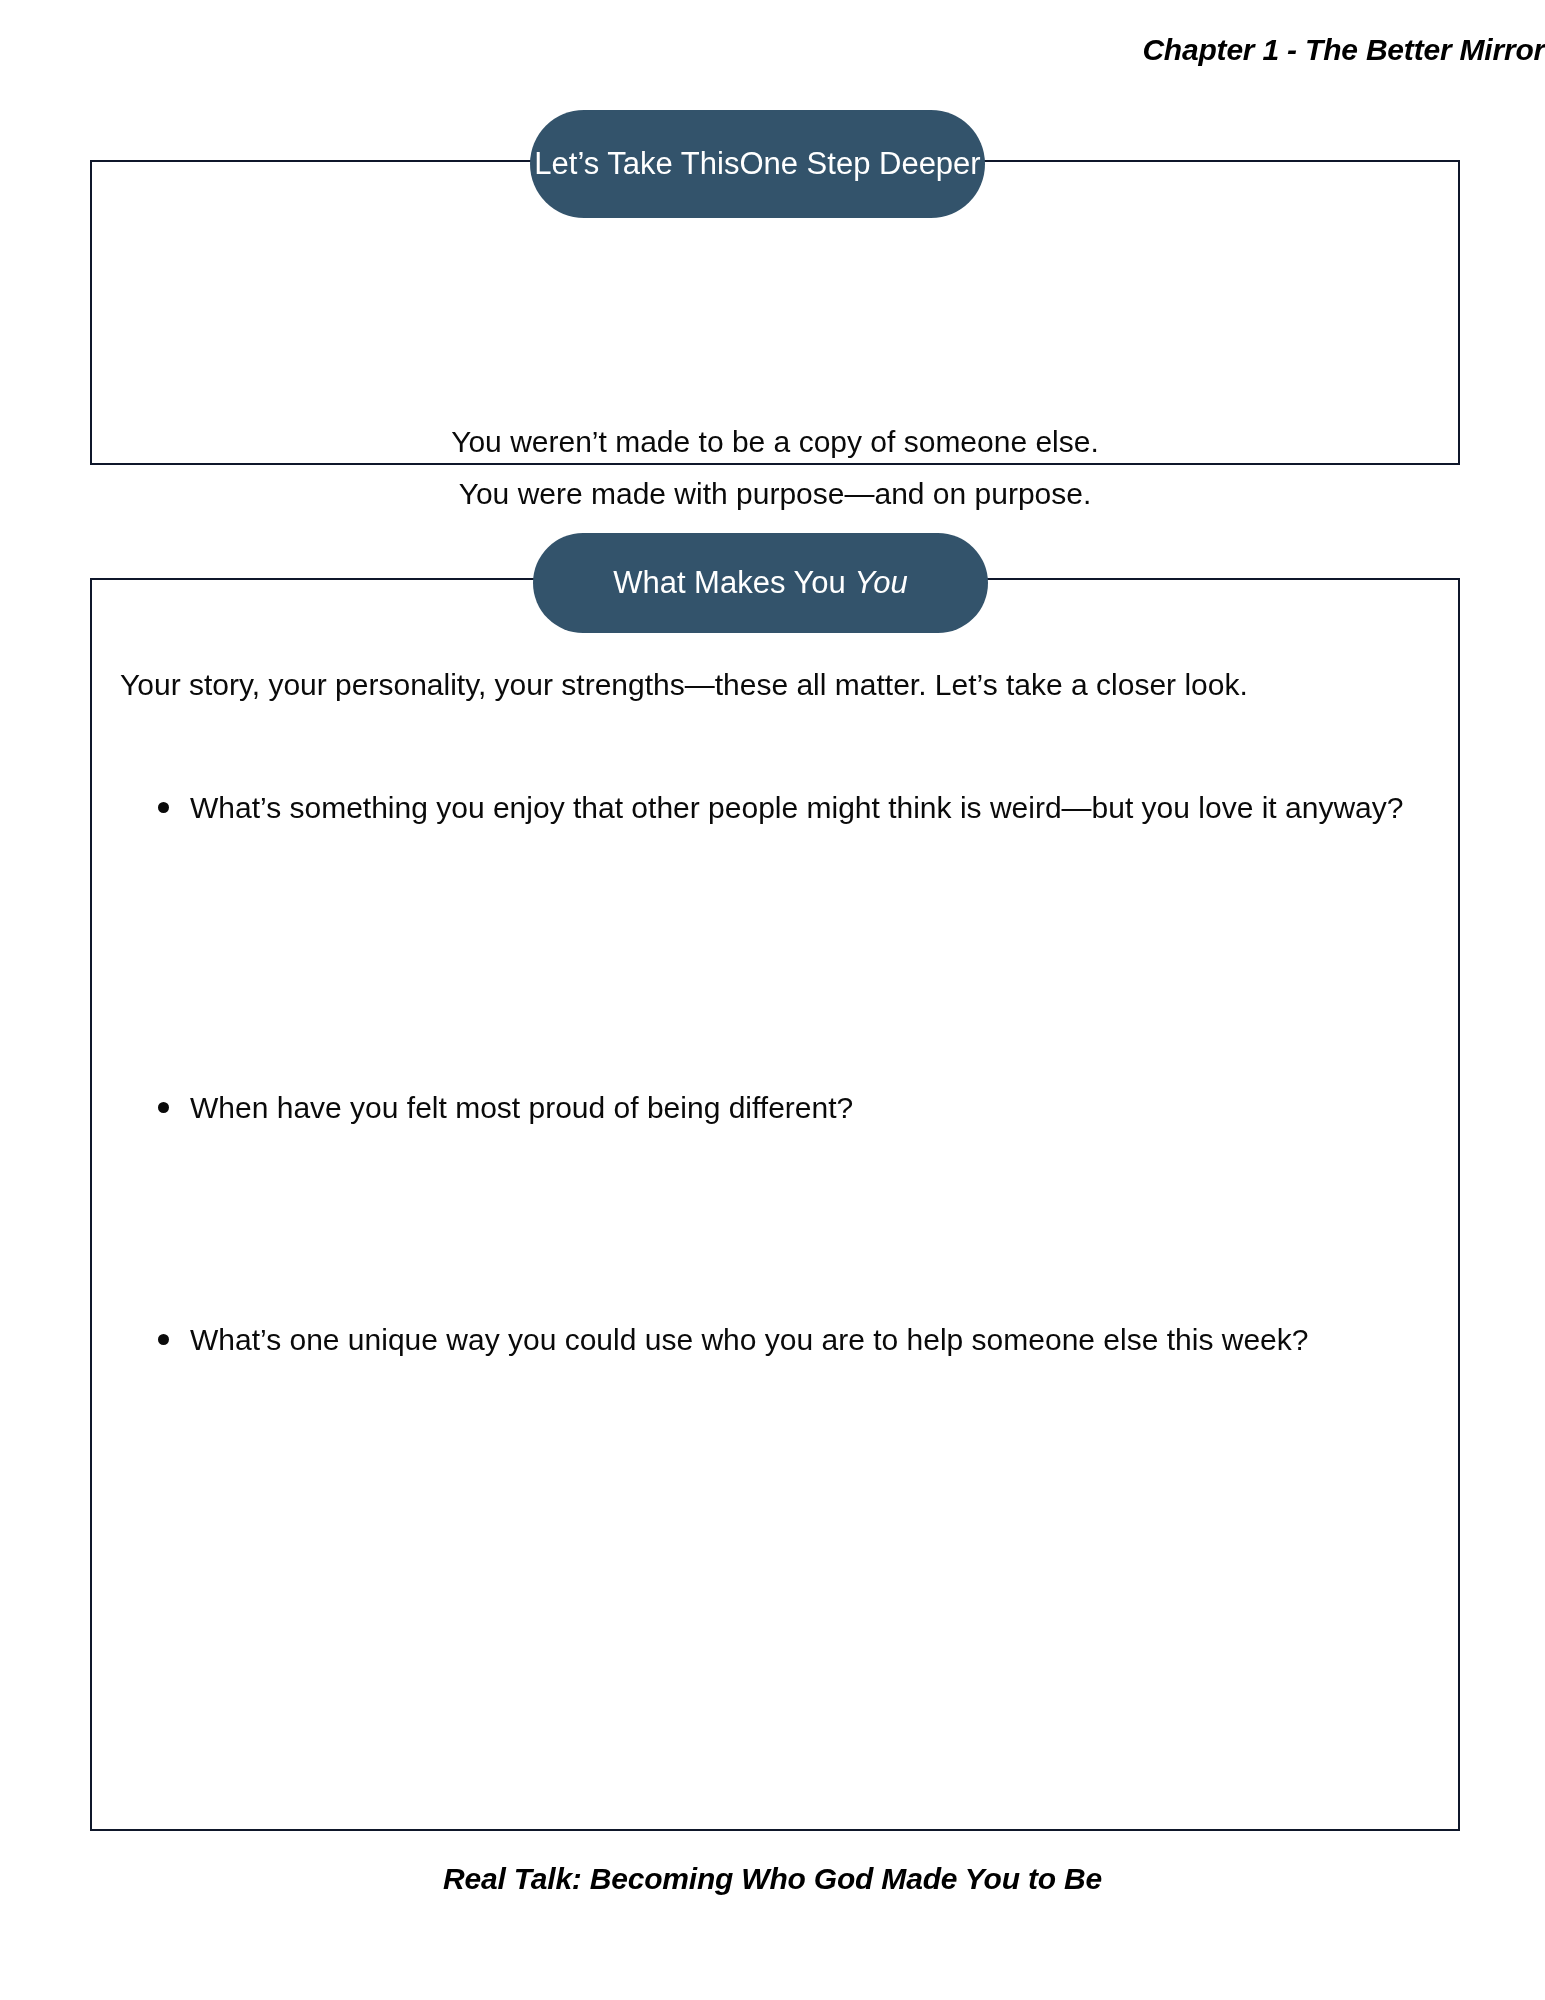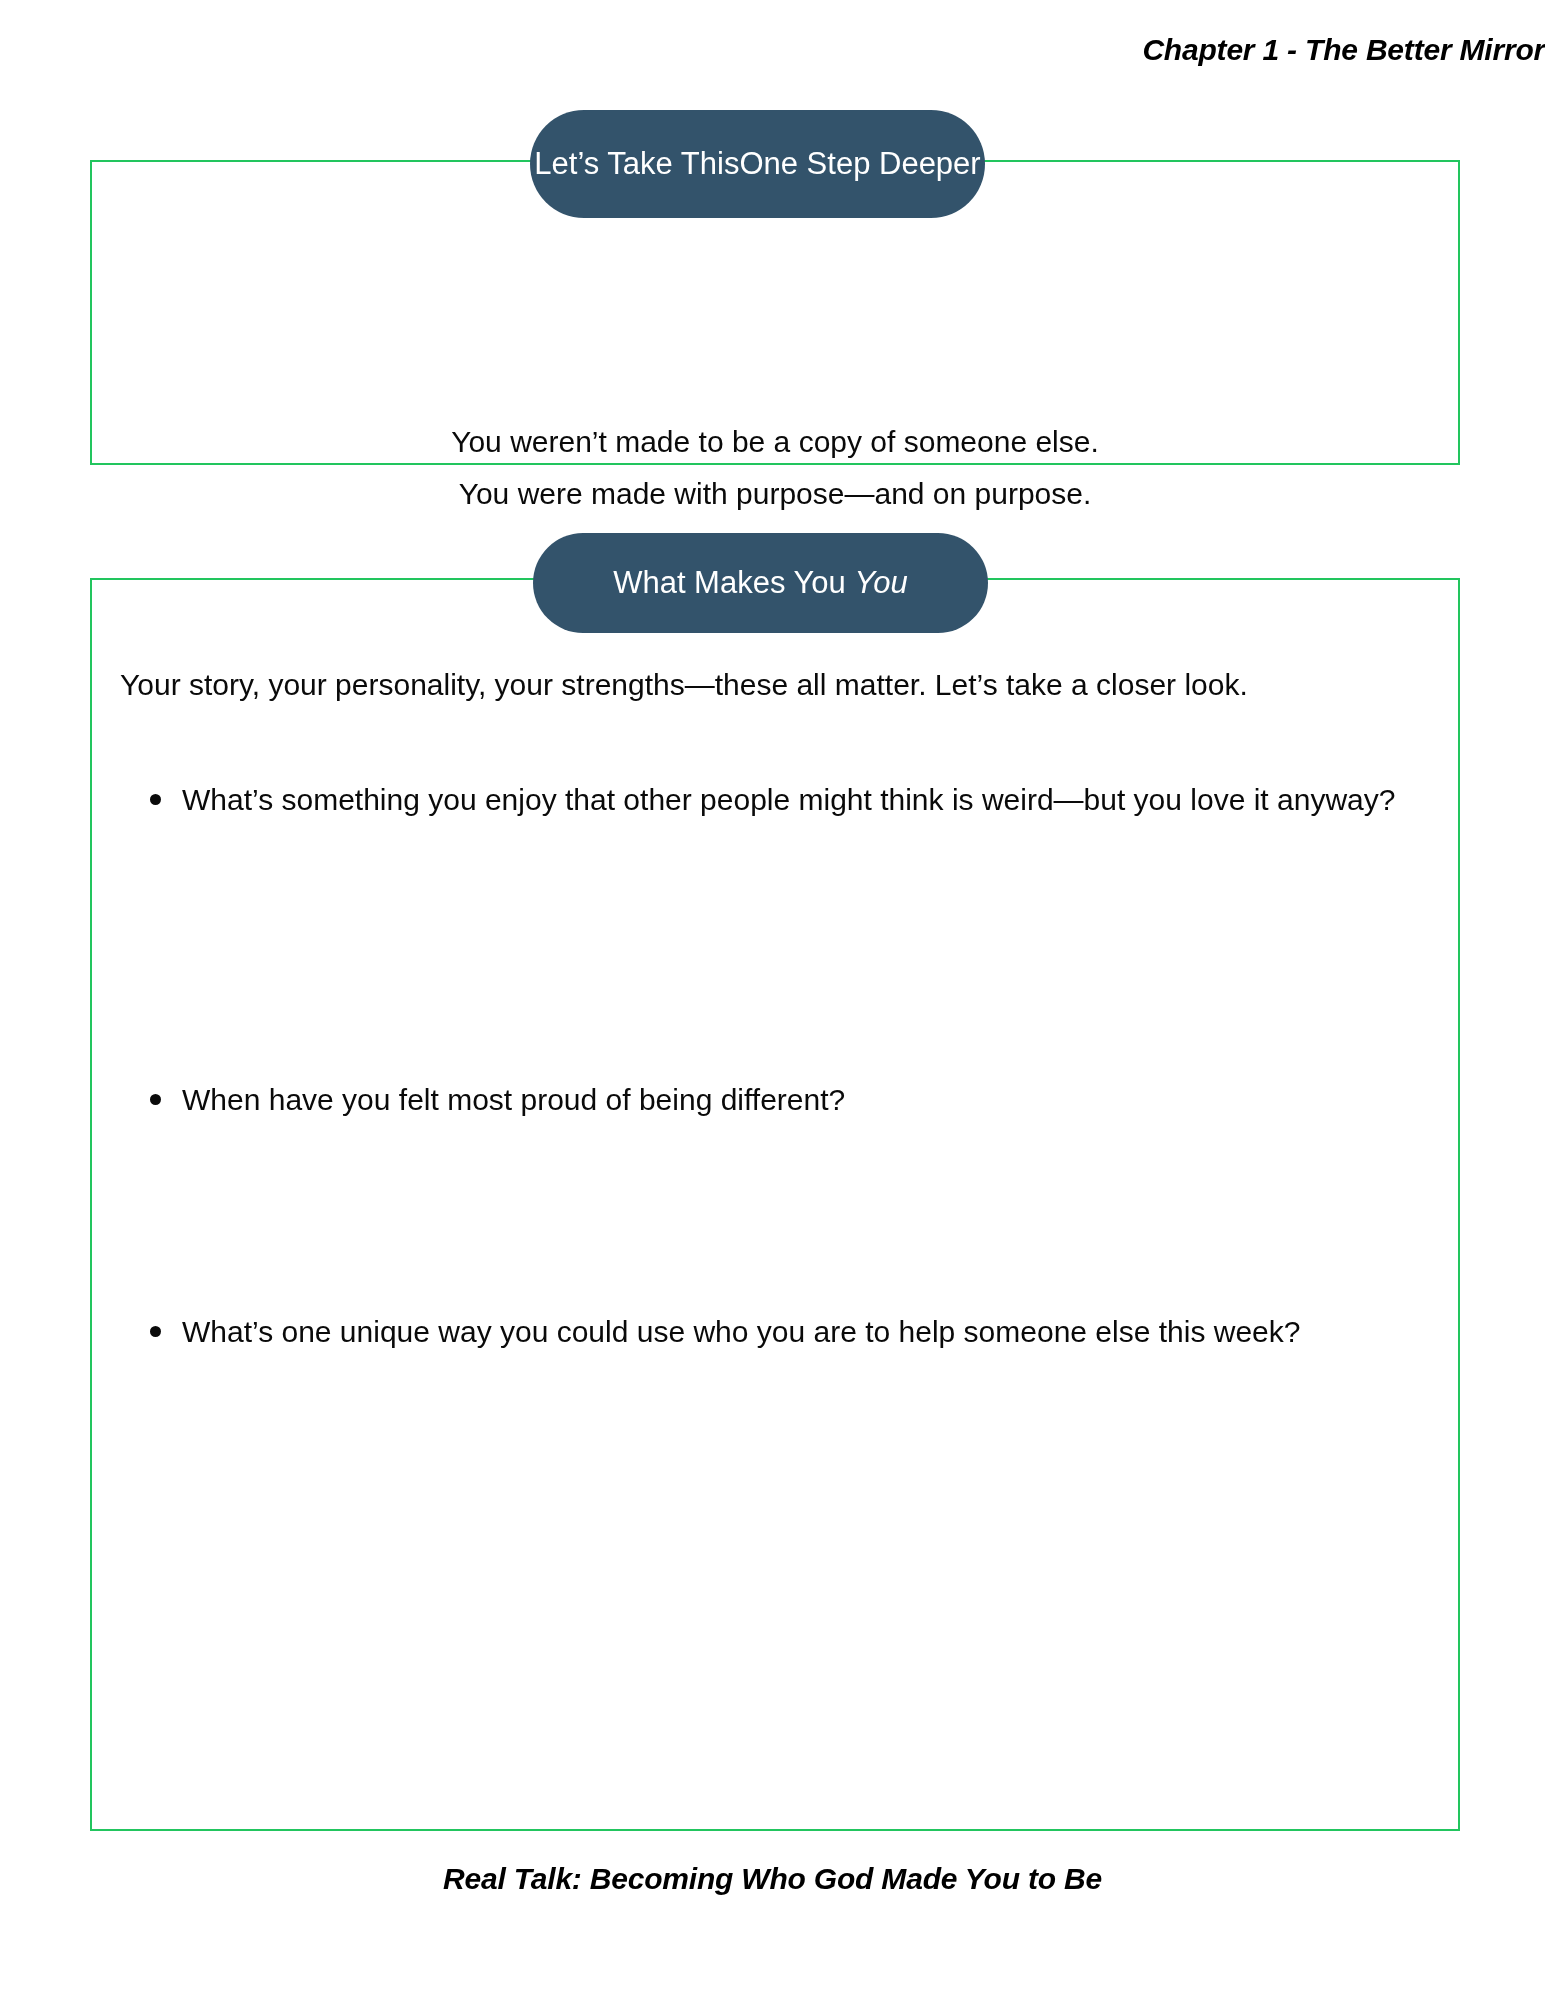--- a/index.html
+++ b/index.html
@@ -33,21 +33,21 @@
     font-size: 30px;
     font-weight: 700;
     font-style: italic;
     letter-spacing: -0.2px;
     color: #000;
   }
 
   
   .section-box {
     position: absolute;
-    border: 2px solid #22c55e;
+    border: 2px solid #0f172a;
     background: #ffffff;
     box-sizing: border-box;
   }
 
   #box-deeper {
     left: 90px;
     top: 160px;
     width: 1370px;
     height: 305px;
   }
@@ -123,21 +123,21 @@
     line-height: 50px;
     color: #0a0a0a;
   }
 
   
   .prompt-list {
     position: absolute;
     left: 28px;
     top: 195px;
     width: 1300px;
-    margin: 0;
+    margin: 8px;
     padding: 0;
     list-style: none;
   }
 
   .prompt-item {
     position: relative;
     padding-left: 62px;
     font-size: 30px;
     line-height: 50px;
     color: #0a0a0a;

